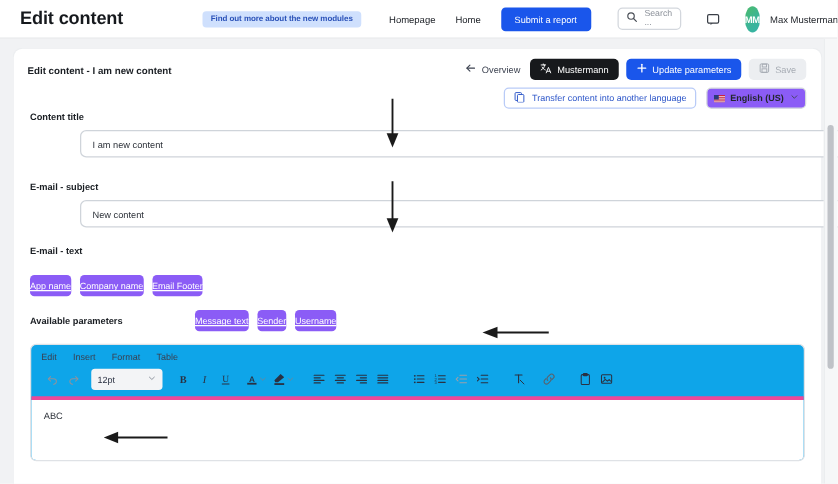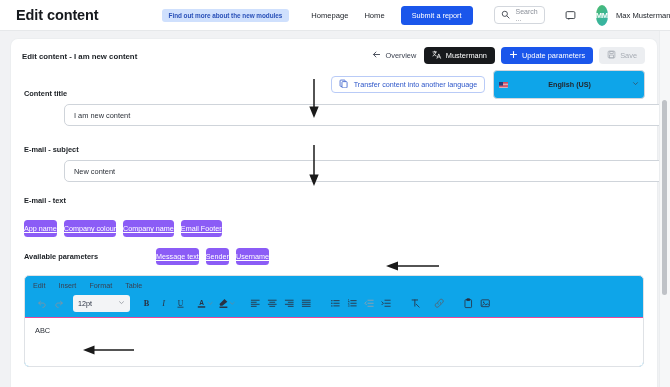--- a/index.html
+++ b/index.html
@@ -198,31 +198,30 @@
     font-size: 7.2px;
     color: #2d56c9;
     cursor: pointer;
     font-family: inherit;
   }
   .transfer-btn .lbl { margin-left: 5px; }
 
   .lang-select {
     display: flex;
     align-items: center;
-    height: 29px;
+    height: 17px;
     border: 1px solid #d3d7dd;
-    background: #0ea5e9;
+    background: #8b5cf6;
     border-radius: 4px;
     padding: 0 5px;
     margin-left: 8px;
     font-size: 7.2px;
     color: #23272e;
     cursor: pointer;
     font-weight: bold;
-    gap: 36px;
   }
   .lang-select .lbl { margin: 0 5px 0 4px; }
 
   .flag {
     width: 9px; height: 6.5px;
     border-radius: 1px;
     overflow: hidden;
     display: block;
   }
 
@@ -297,21 +296,21 @@
     font-size: 7.2px;
     color: #394152;
     margin-right: 13px;
     cursor: pointer;
   }
 
   .ed-toolbar {
     display: flex;
     align-items: center;
     padding: 3px 8px 5px 8px;
-    border-bottom: 1px solid #ec4899;
+    border-bottom: 3px solid #ec4899;
   }
 
   .tb {
     width: 17px; height: 17px;
     display: flex; align-items: center; justify-content: center;
     cursor: pointer;
     color: #2a3142;
     flex: none;
   }
 
@@ -515,21 +514,20 @@
 
     <div class="gap-b"></div>
 
     <div class="field-label">E-mail - text</div>
 
     <div style="height:8px"></div>
 
     <div class="param-row">
       <div class="chips">
         <span class="chip">App name</span>
-        <span class="chip">Company colour</span>
         <span class="chip">Company name</span>
         <span class="chip">Email Footer</span>
       </div>
     </div>
 
     <div class="param-row">
       <div class="rl">Available parameters</div>
       <div class="chips">
         <span class="chip">Message text</span>
         <span class="chip">Sender</span>

